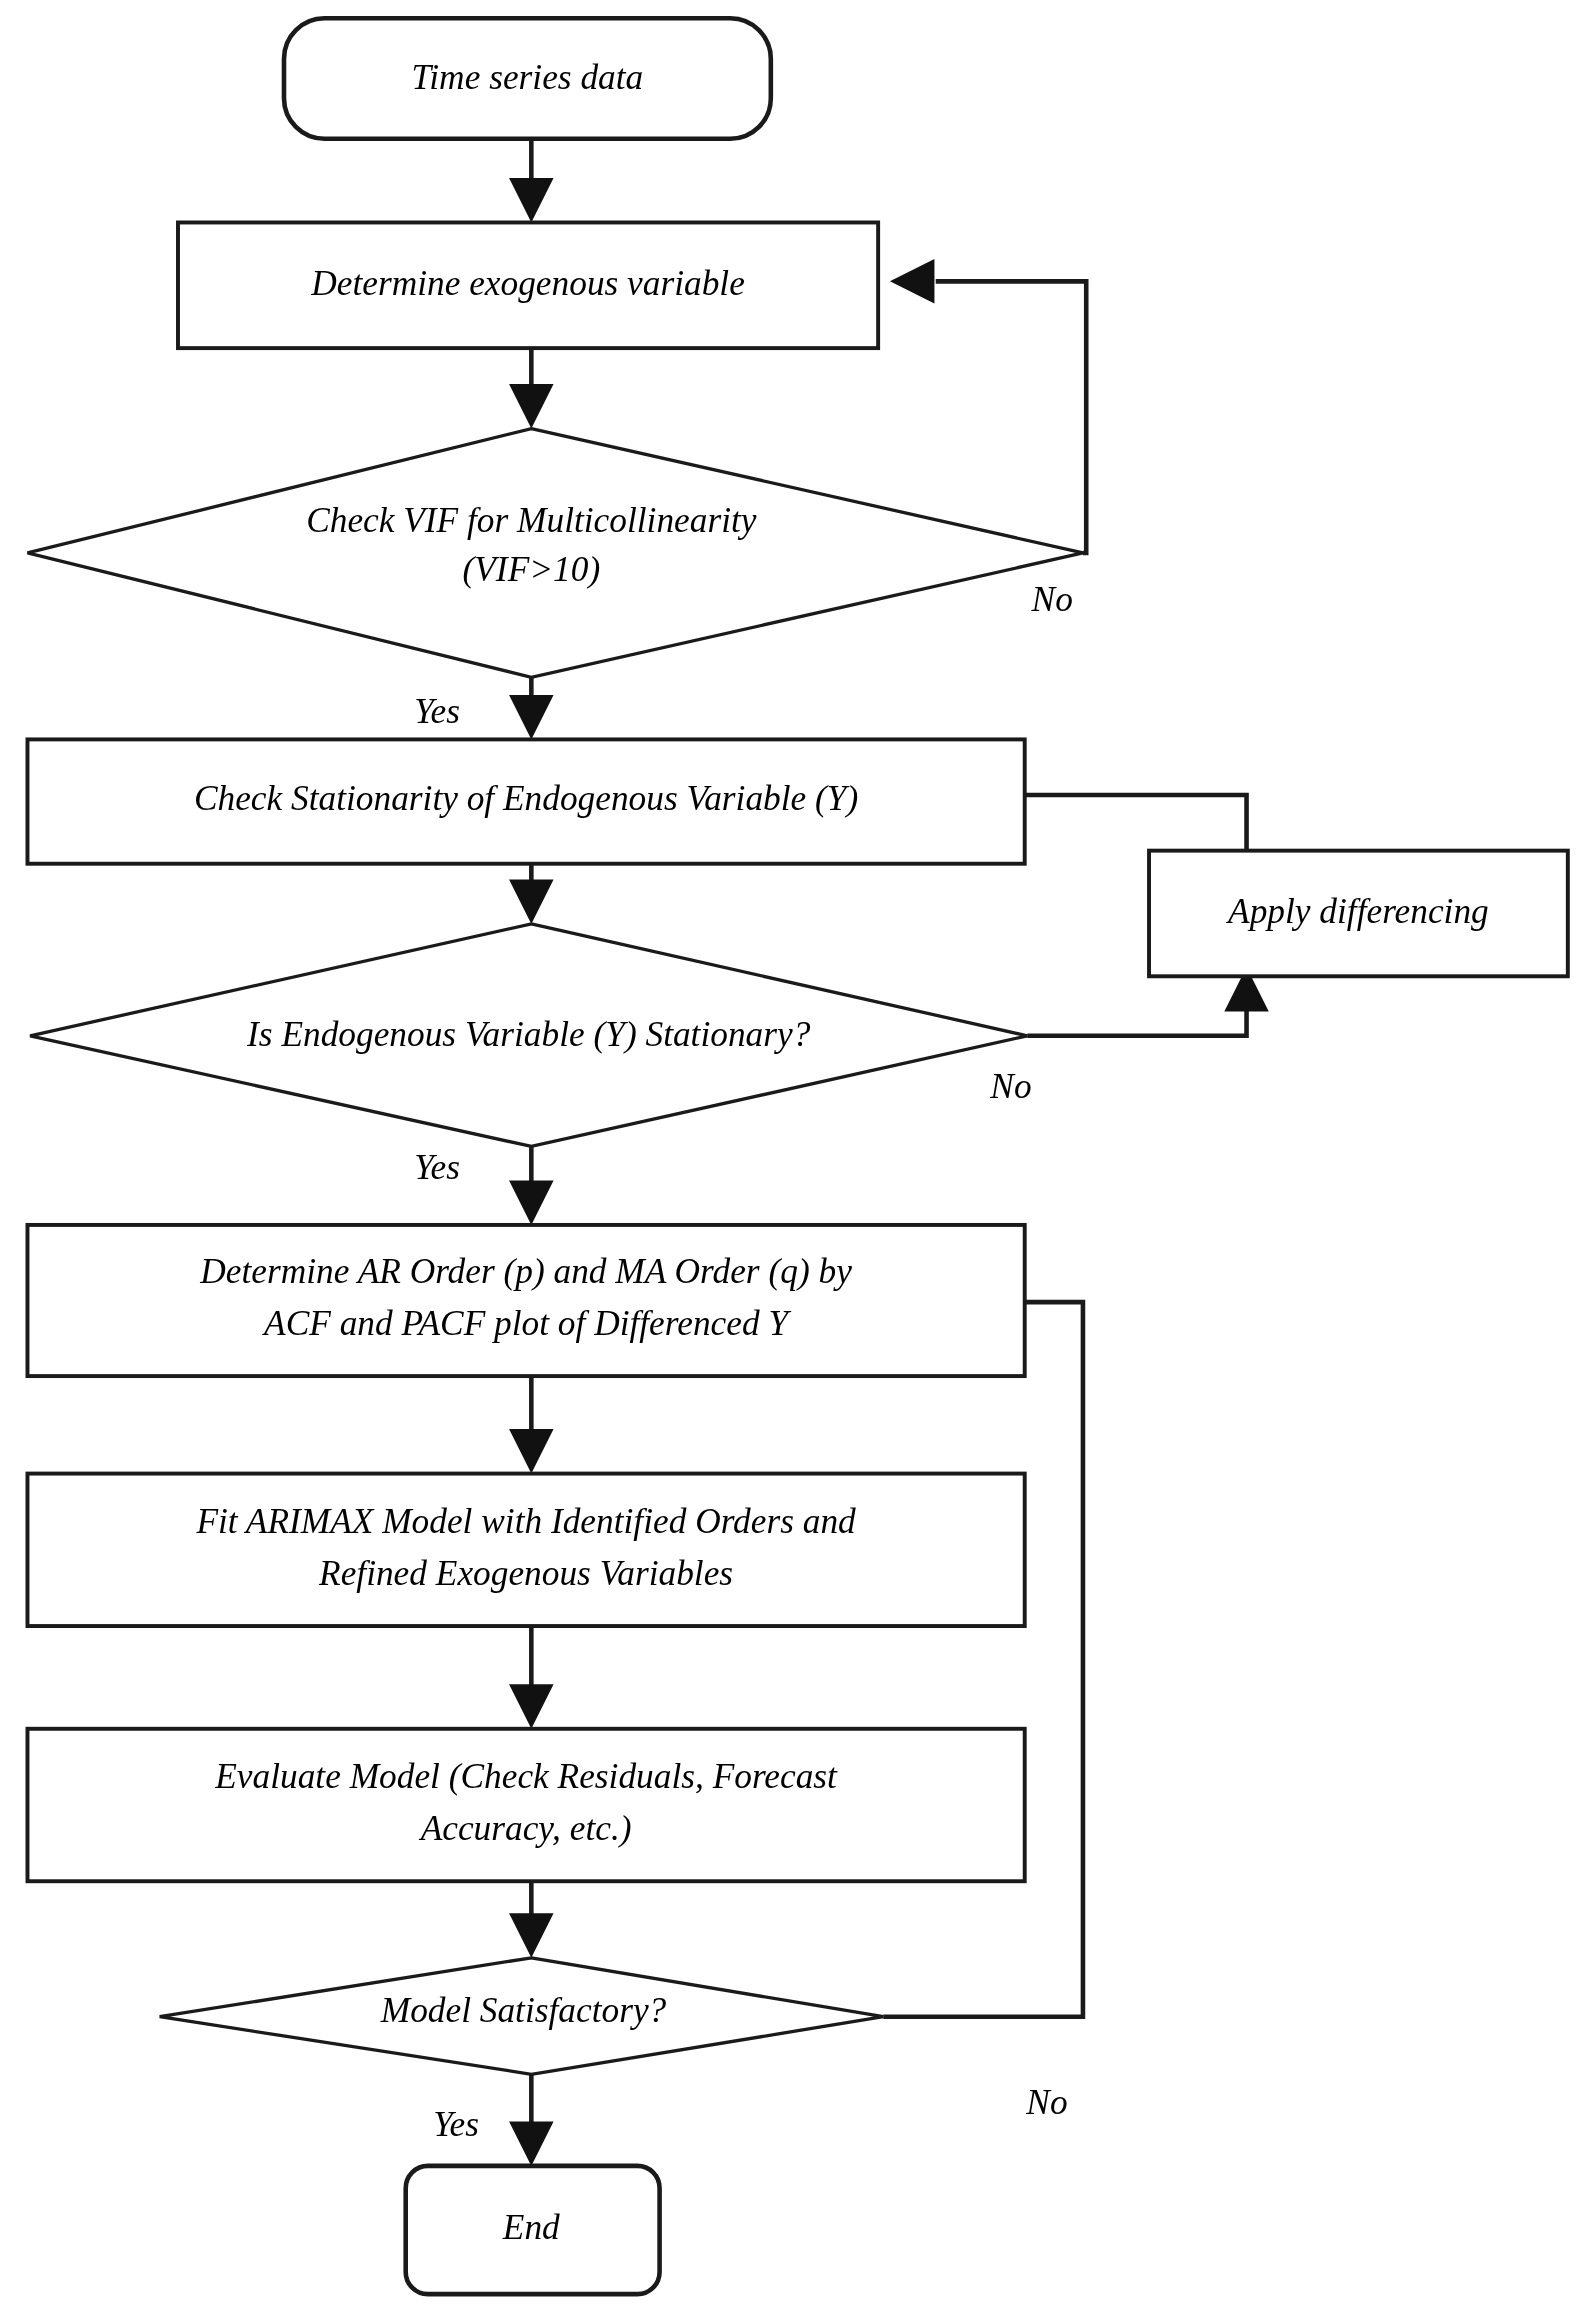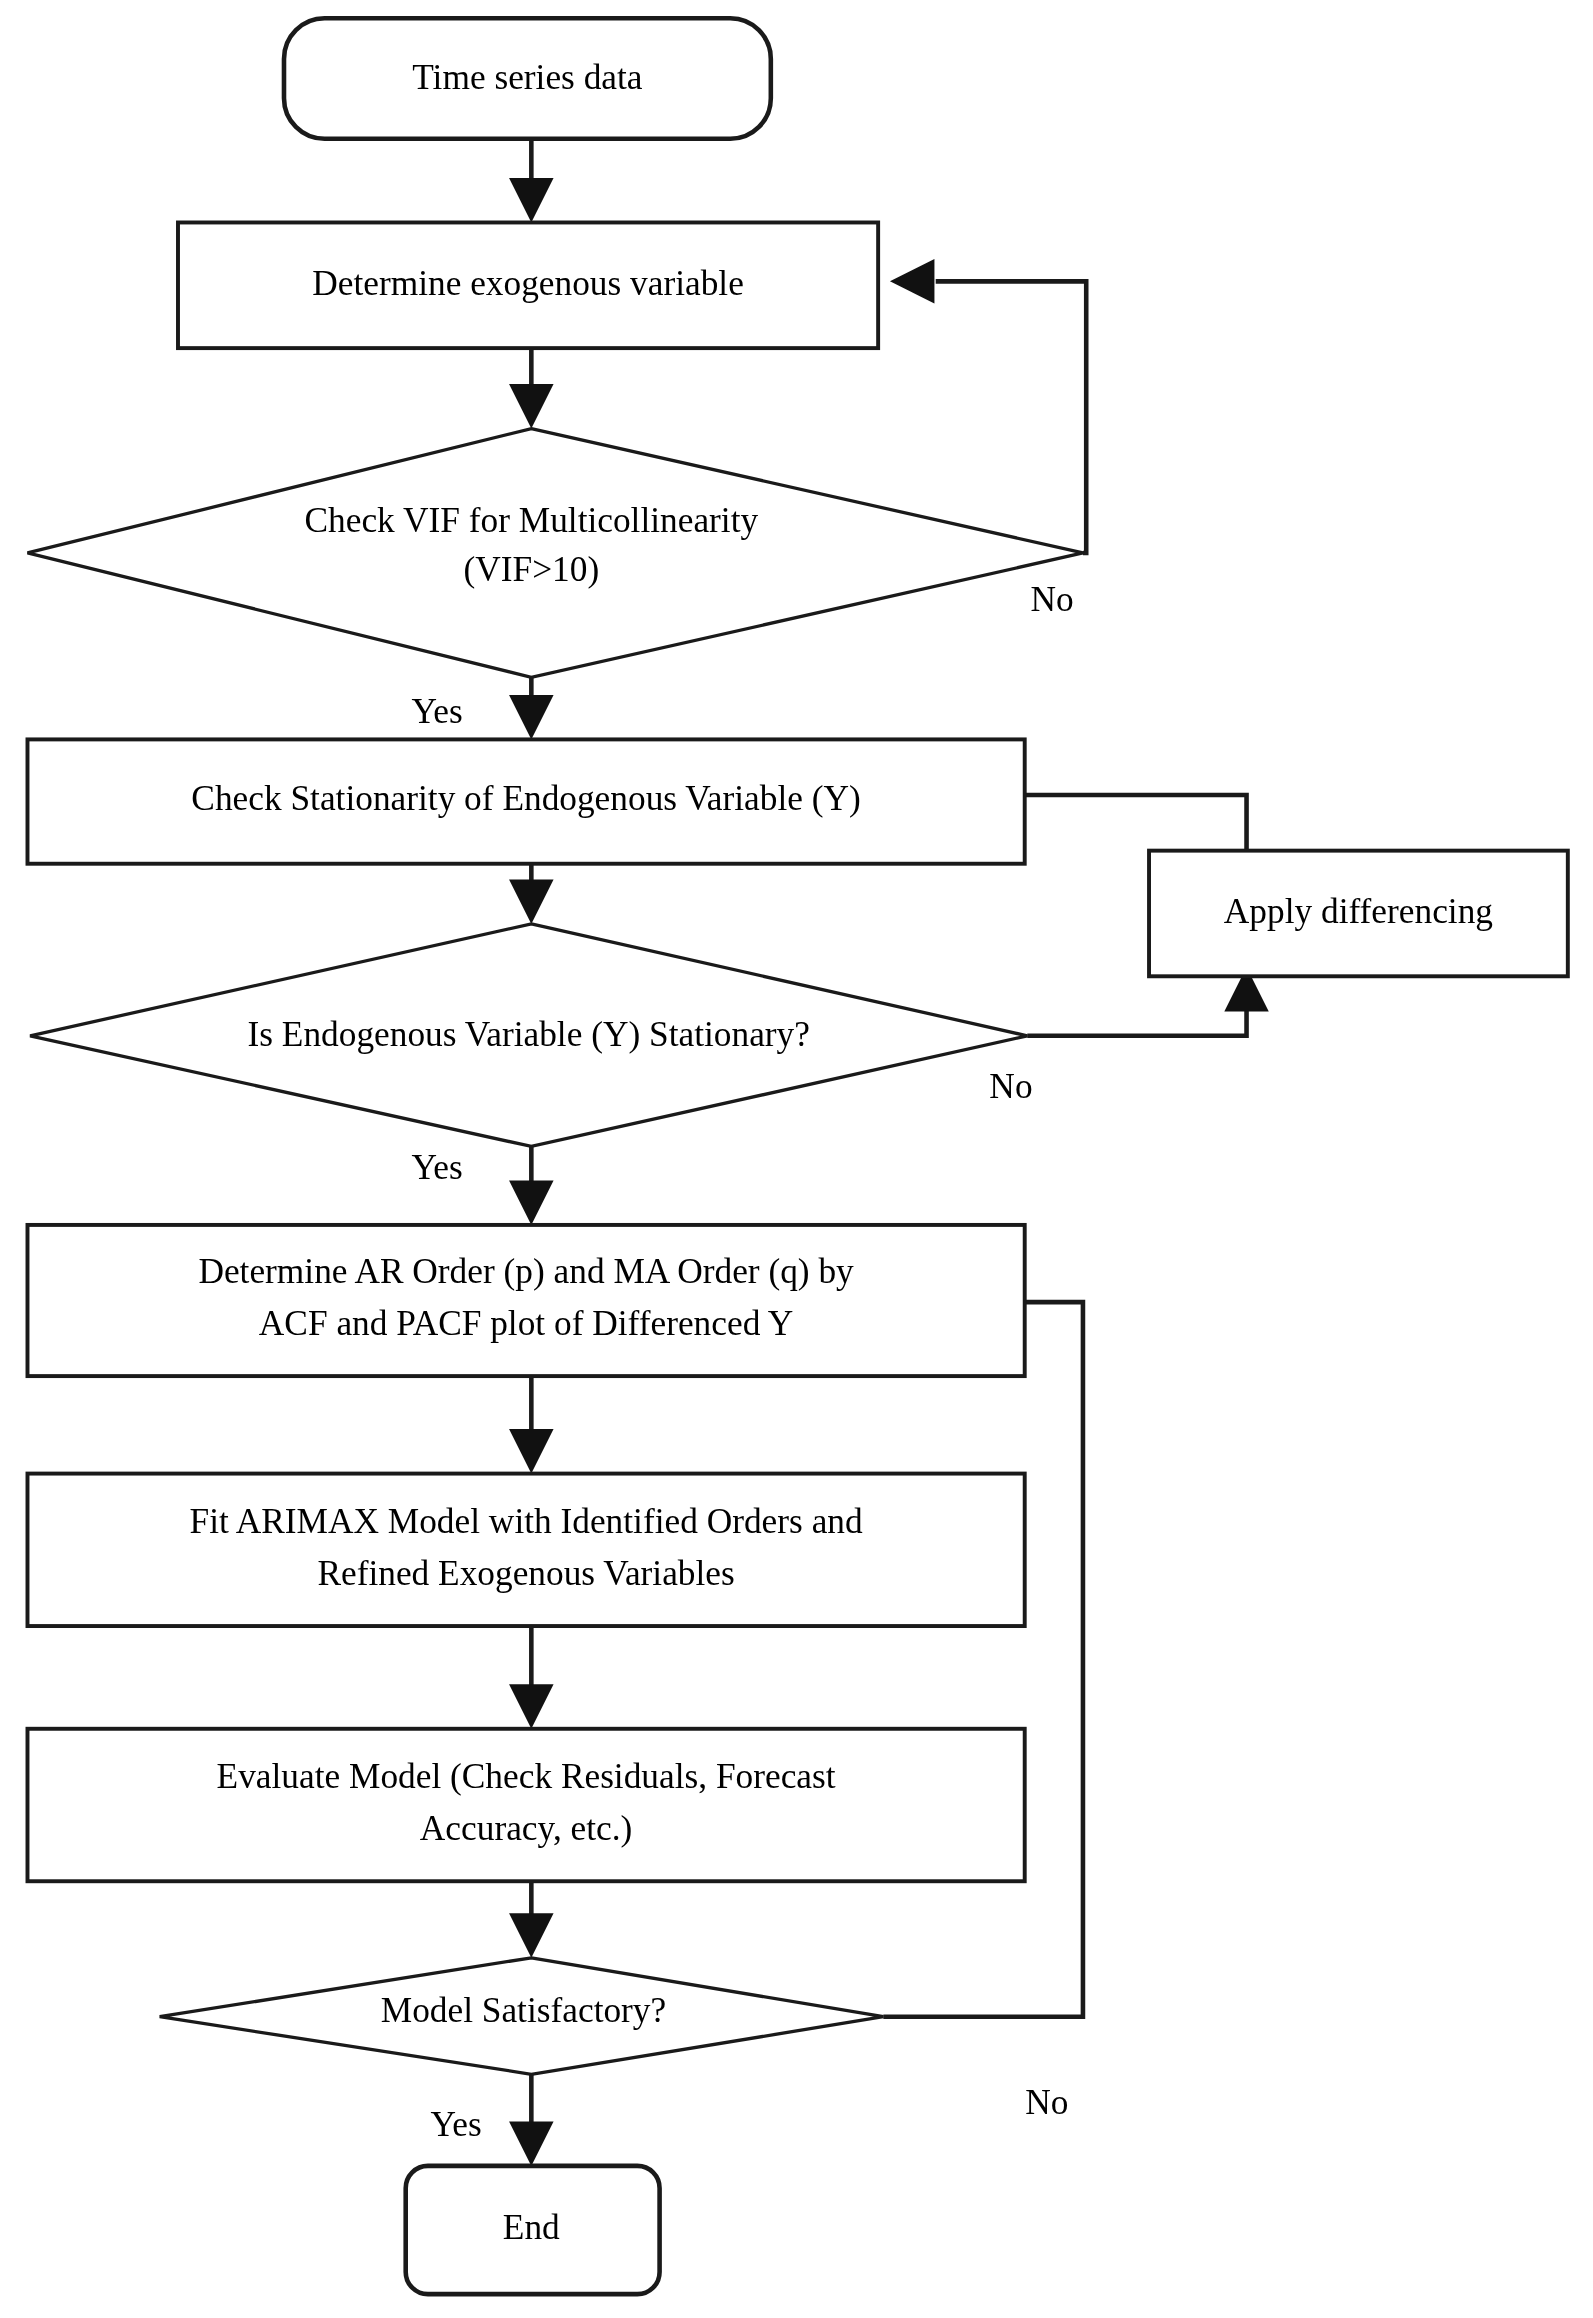--- a/index.html
+++ b/index.html
@@ -10,20 +10,21 @@
   }
   body {
     font-family: "Liberation Serif", "DejaVu Serif", serif;
   }
   #flow-wrap {
     position: relative;
     width: 1594px;
     height: 2319px;
     background: #ffffff;
     overflow: hidden;
+    font-style: italic;
   }
   svg#flow-svg {
     position: absolute;
     top: 0;
     left: 0;
     width: 1594px;
     height: 2319px;
     display: block;
   }
   .node-shape {

